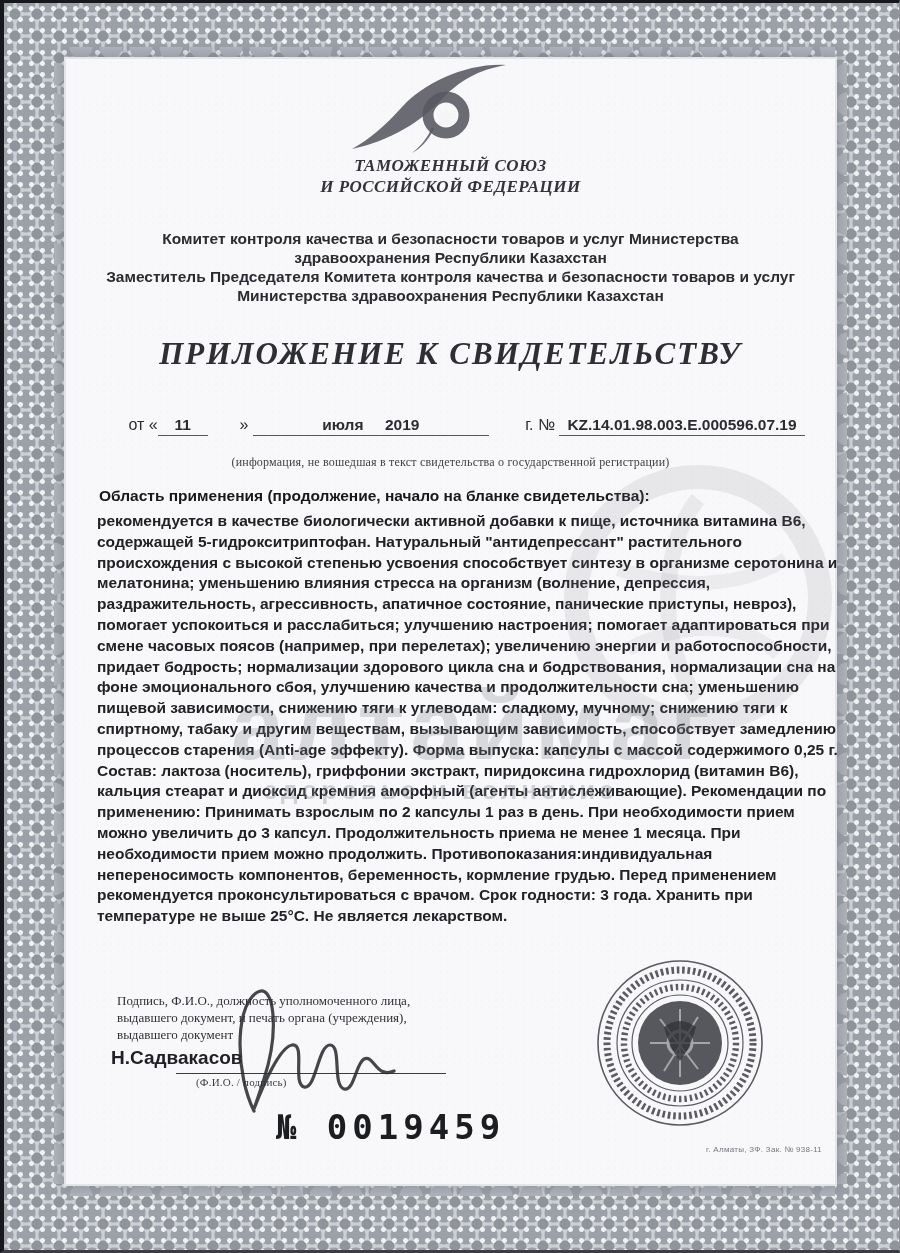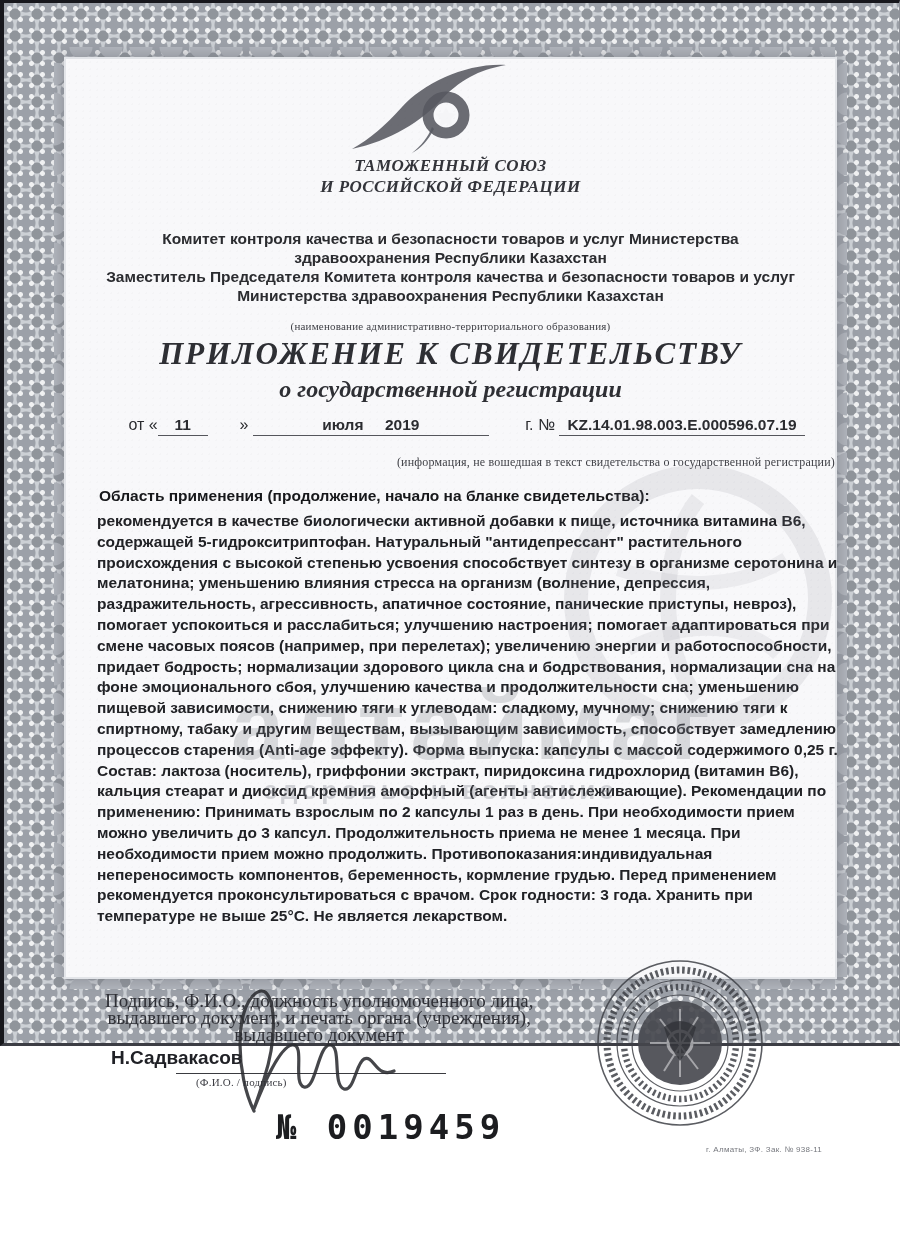--- a/index.html
+++ b/index.html
@@ -1,18 +1,18 @@
 <!DOCTYPE html>
 <html lang="ru"><head>
 <meta charset="utf-8">
 <style>
   html,body{margin:0;padding:0;}
   body{width:900px;height:1253px;overflow:hidden;background:#ffffff;
        font-family:"Liberation Sans",sans-serif;}
-  .page{position:relative;width:900px;height:1046px;box-sizing:border-box;
+  .page{position:relative;width:900px;height:1253px;box-sizing:border-box;
         border-left:4px solid #17171c;border-top:3px solid #17171c;
         border-right:1px solid #8d9097;border-bottom:3px solid #3c3d44;
         background:#d0d3d8;}
   
   .frame{position:absolute;inset:0;
     background-color:#ccd0d5;
     background-image:
       radial-gradient(circle, rgba(255,255,255,.85) 2px, rgba(255,255,255,0) 3px),
       radial-gradient(circle, rgba(112,116,124,.65) 5px, rgba(112,116,124,0) 6px),
       radial-gradient(circle, rgba(148,152,160,.85) 9px, rgba(204,208,213,0) 10px);
@@ -48,33 +48,33 @@
   .authority .blk{max-width:690px;margin:0 auto;}
   .cap{color:#3e3f45;font-size:11px;letter-spacing:.2px;}
   .cap1{top:261px;}
   .title{top:277px;color:#2e2f34;font-weight:bold;font-style:italic;
     font-size:31px;letter-spacing:2px;}
   .subtitle{top:317px;color:#2e2f34;font-weight:bold;font-style:italic;font-size:24px;}
   .dateline{top:357px;font-size:15.5px;color:#2b2c30;}
   .dateline .serifbit{font-family:Liberation Sans, sans-serif;font-size:16px;margin-left:32px;}
   .blank{display:inline-block;border-bottom:1.5px solid #55565c;text-align:center;
     font-weight:700;padding:0 8px 1px 8px;}
-  .cap2{top:396px;font-size:12px;text-align:right;}
+  .cap2{top:396px;font-size:12px;}
   .body-head{left:33px;top:428px;font-size:15.5px;font-weight:800;color:#17181b;}
   .body-text{left:31px;top:452px;width:745px;font-size:15.5px;line-height:20.8px;
     font-weight:600;color:#212226;text-align:left;}
   
   .wm{pointer-events:none;z-index:5;}
   .wm-logo{left:492px;top:400px;}
   .wm-brand{left:165px;top:612px;font-size:96px;font-weight:800;letter-spacing:6px;
     color:rgba(124,127,134,.26);white-space:nowrap;}
   .wm-tag{left:198px;top:716px;font-size:26px;font-weight:700;letter-spacing:4px;
     color:rgba(135,138,146,.35);white-space:nowrap;}
   
-  .sig-label{left:39px;top:933px;font-size:19px;line-height:17px;color:#2f3036;text-align:center;}
+  .sig-label{left:51px;top:933px;font-size:13px;line-height:17px;color:#2f3036;}
   .sig-name{left:45px;top:988px;font-size:19px;font-weight:700;color:#202126;}
   .sig-line{left:110px;top:978px;width:270px;height:36px;border-bottom:1.5px solid #3a3b40;}
   .sig-cap{left:130px;top:1017px;font-size:11px;}
   .sig-scribble{left:150px;top:920px;}
   .seal{left:528px;top:898px;}
   .serial{left:0;right:120px;top:1048px;text-align:center;color:#1c1d20;}
   .serial .num{font-family:"DejaVu Sans Mono",monospace;font-size:34px;
     font-weight:bold;letter-spacing:5px;text-align:right;}
   .print-note{left:640px;top:1086px;font-size:8px;color:rgba(70,72,80,.75);
     letter-spacing:.3px;}
@@ -101,24 +101,22 @@
     <div class="abs ctr union serif">
       <div>ТАМОЖЕННЫЙ СОЮЗ</div>
       <div>И РОССИЙСКОЙ ФЕДЕРАЦИИ</div>
     </div>
 
     <div class="abs ctr authority">
       <div class="blk">Комитет контроля качества и безопасности товаров и услуг Министерства здравоохранения Республики Казахстан</div>
       <div class="blk">Заместитель Председателя Комитета контроля качества и безопасности товаров и услуг Министерства здравоохранения Республики Казахстан</div>
     </div>
 
-    <div class="abs ctr cap cap1 serif">(наименование административно-территориального образования)</div>
 
     <div class="abs ctr title serif">ПРИЛОЖЕНИЕ К СВИДЕТЕЛЬСТВУ</div>
-    <div class="abs ctr subtitle serif">о государственной регистрации</div>
 
     <div class="abs ctr dateline">
       <span class="serifbit">от «</span><span class="blank" style="min-width:34px;">11</span><span class="serifbit">»</span>
       <span class="blank" style="min-width:220px;"><span>июля</span>&nbsp;&nbsp;&nbsp;&nbsp;&nbsp;<span>2019</span></span>
       <span class="serifbit">г.  №</span>
       <span class="blank">KZ.14.01.98.003.E.000596.07.19</span>
     </div>
 
     <div class="abs ctr cap cap2 serif">(информация, не вошедшая в текст свидетельства о государственной регистрации)</div>
 

